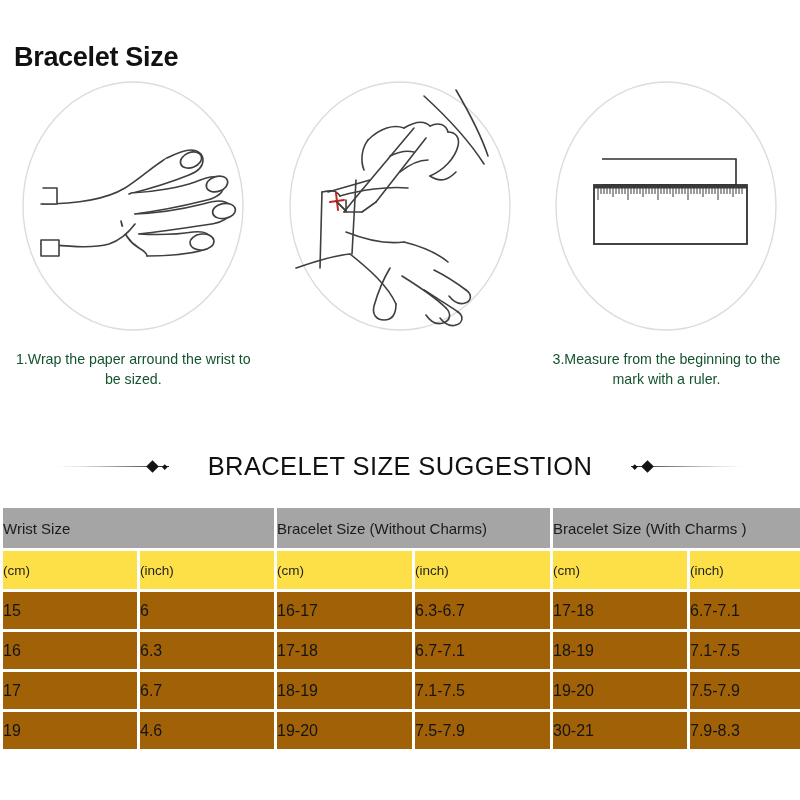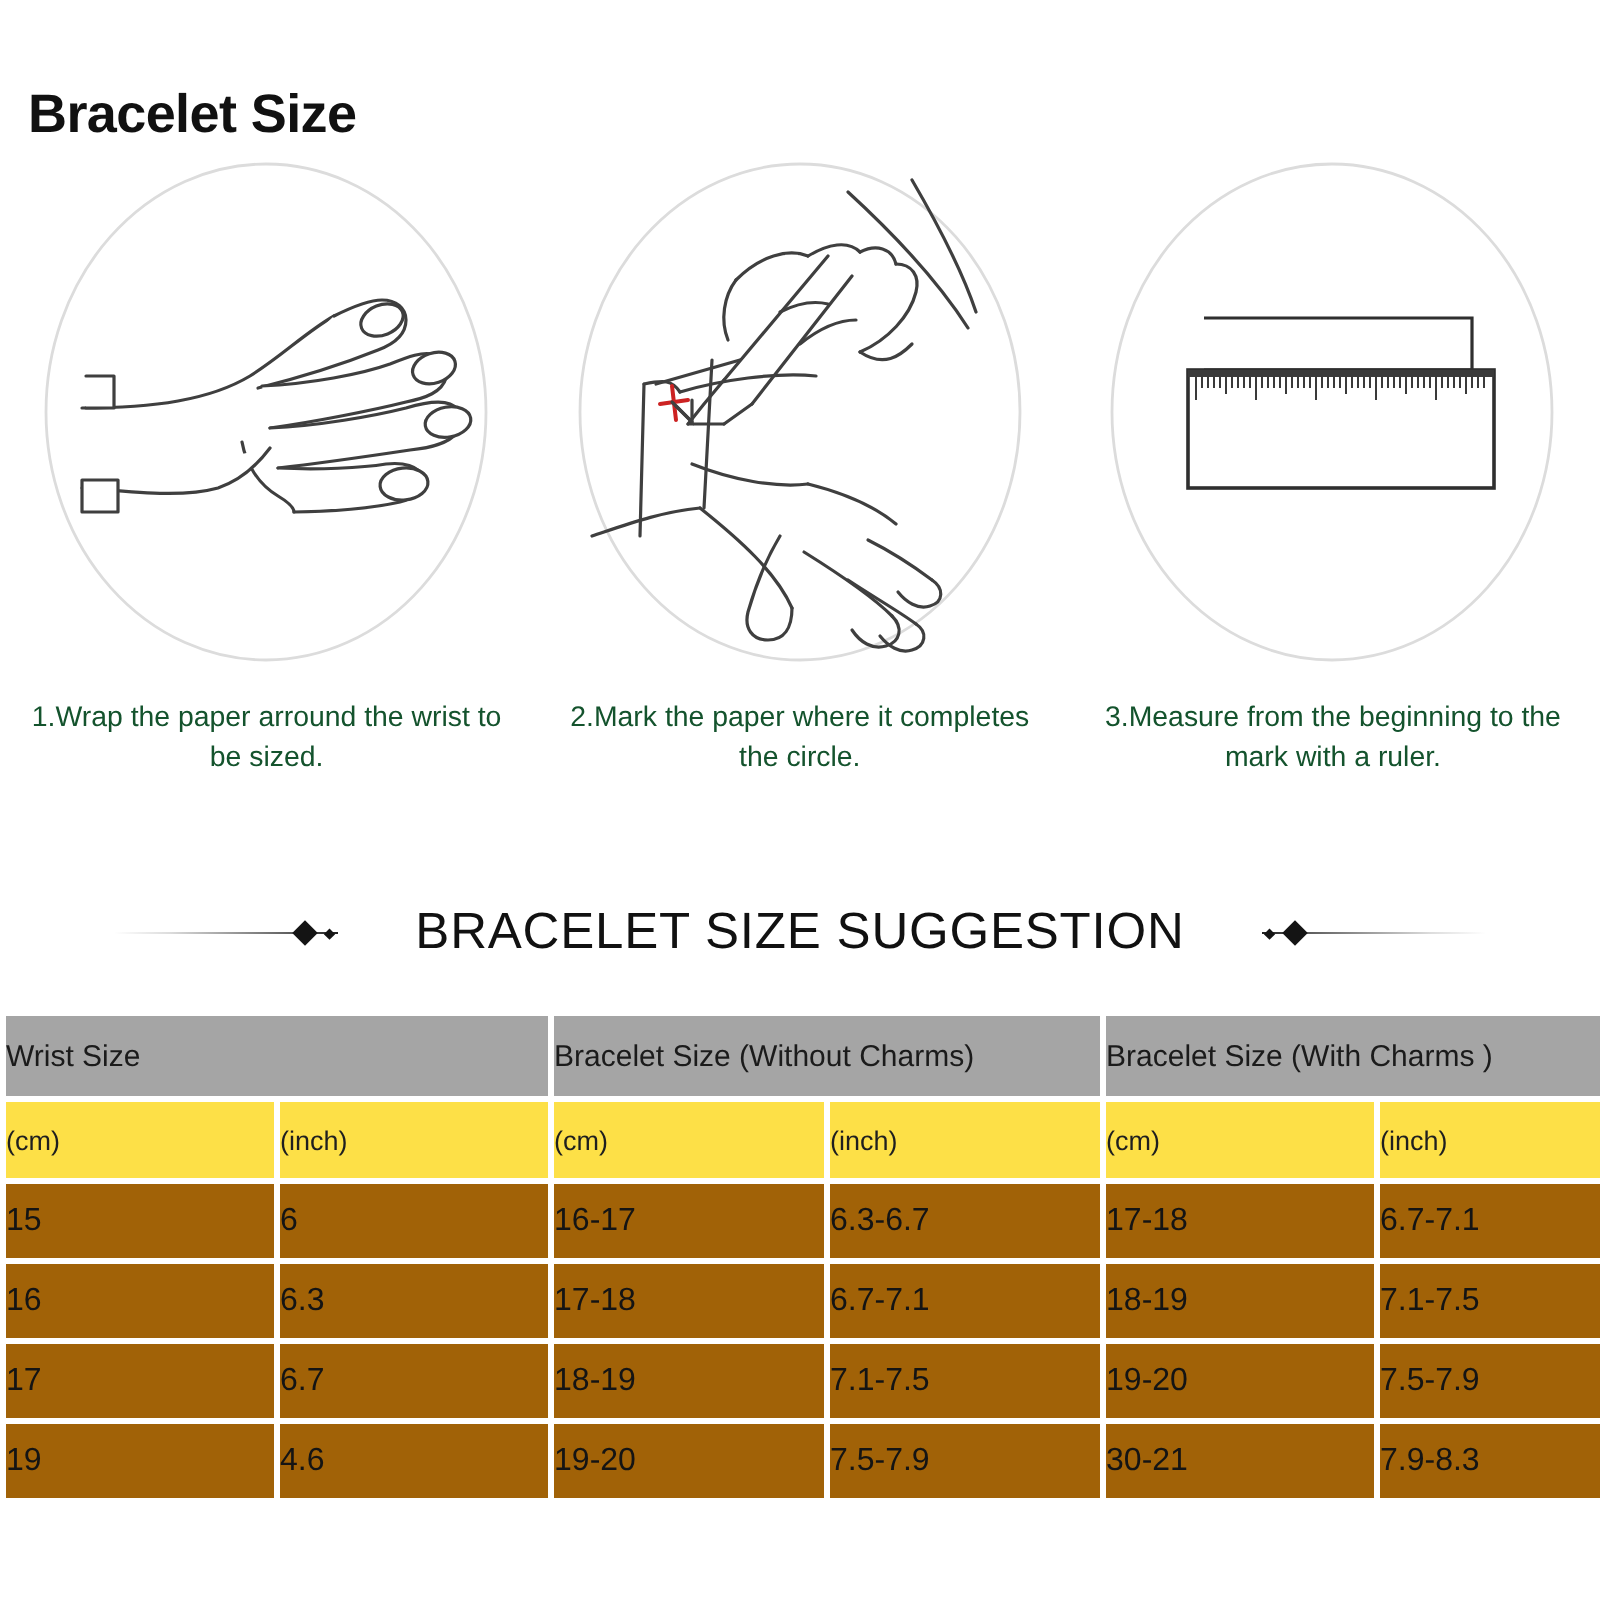--- a/index.html
+++ b/index.html
@@ -237,21 +237,20 @@
         <g stroke="#cc2222" stroke-width="2" stroke-linecap="round">
           <path d="M46 122 L60 120"></path>
           <path d="M52 113 L54 130"></path>
         </g>
         <g stroke="#3f3f3f" stroke-width="1.6" fill="none" stroke-linecap="round">
           <path d="M62 131 L54 123"></path>
           <path d="M52 121 L62 131 L62 120"></path>
         </g>
       </svg>
     </div>
-    <div class="step-caption">2.Mark the paper where it completes the circle.</div>
   </div>
 
   <div class="step">
     <div class="step-figure">
       <svg width="232" height="255" viewBox="0 0 232 255" fill="none">
         <ellipse cx="116" cy="126" rx="110" ry="124" stroke="#dcdcdc" stroke-width="1.4" fill="#ffffff"></ellipse>
 
         <path d="M52 79 L186 79 L186 105 L52 105" stroke="#2f2f2f" stroke-width="1.6" fill="none"></path>
 
         <rect x="44" y="105" width="153" height="59" stroke="#2f2f2f" stroke-width="1.8" fill="#ffffff"></rect>

